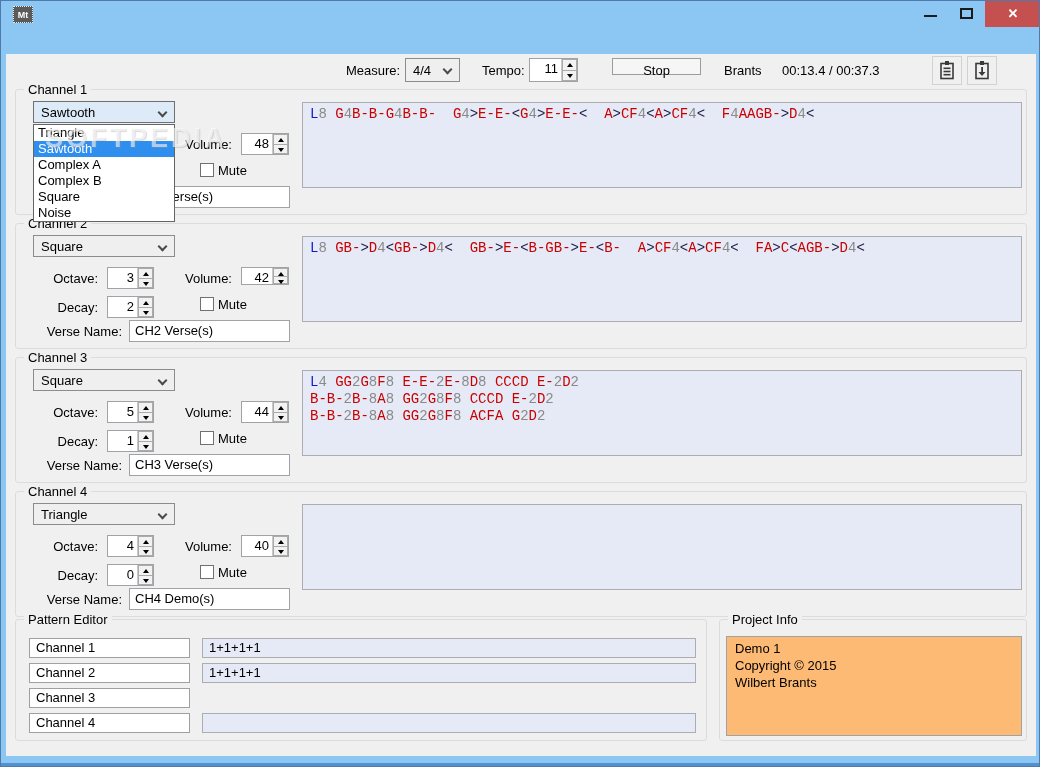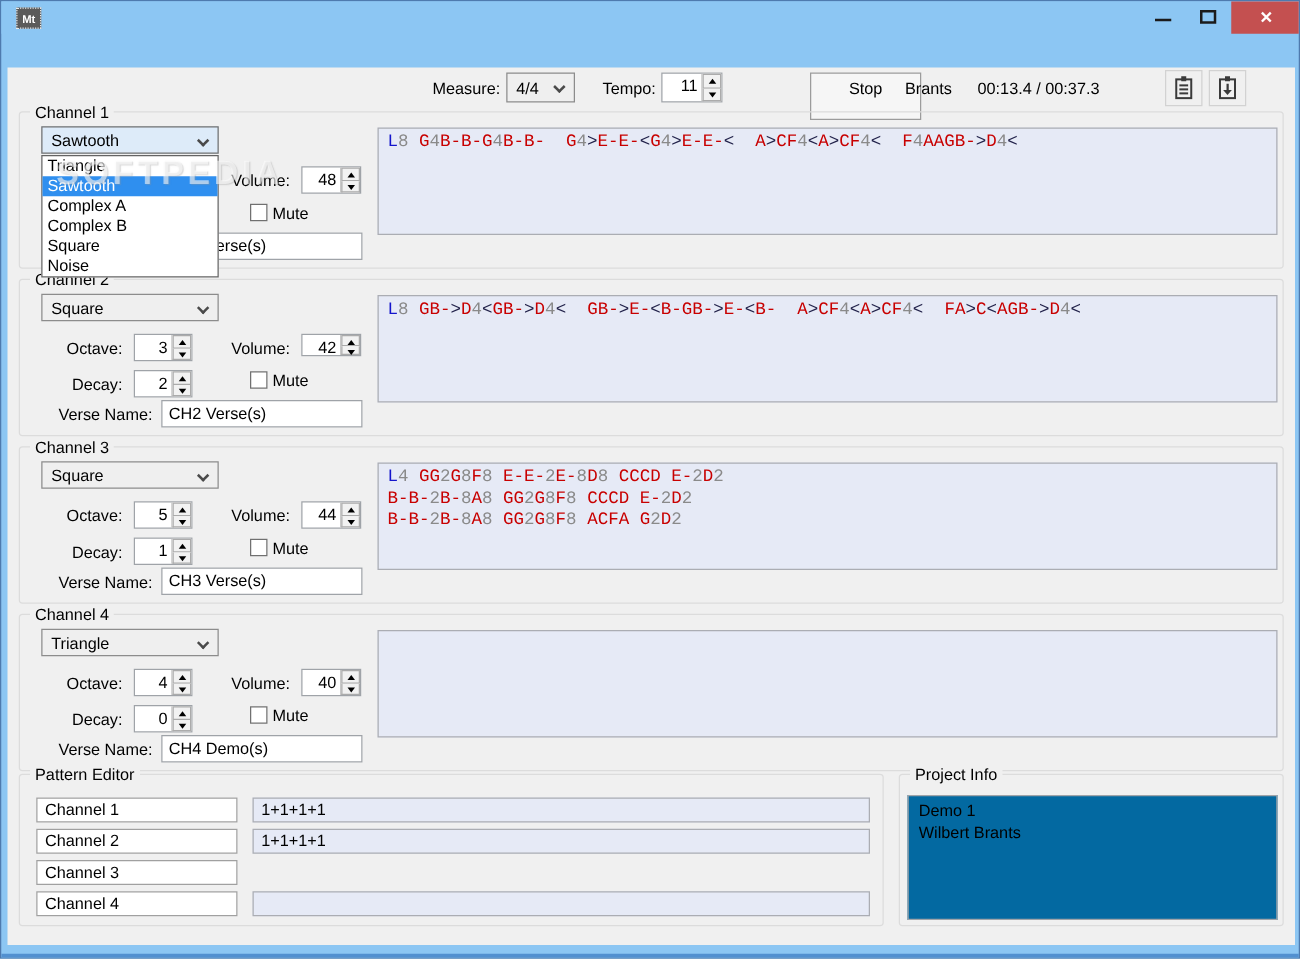--- a/index.html
+++ b/index.html
@@ -69,21 +69,21 @@
                    border:1px solid #646464; z-index:10; }
   .dd-item { height:16px; line-height:16px; padding-left:4px; font-size:13px; }
   .dd-item.hl { color:#fff; }
 
   
   .pat-name { position:absolute; left:13px; width:161px; height:20px; background:#fff;
               border:1px solid #A0A0A0; font-size:13px; padding:1px 0 0 6px; }
   .pat-val  { position:absolute; left:186px; width:494px; height:20px; background:#E6EAF6;
               border:1px solid #ABADB3; font-size:13px; padding:1px 0 0 6px; }
 
-  .info-box { position:absolute; left:6px; top:16px; width:296px; height:100px; background:#0369a1;
+  .info-box { position:absolute; left:6px; top:16px; width:296px; height:100px; background:#fdba74;
               border:1px solid #9FA3A8; padding:3px 8px; font-size:13px; line-height:17px; }
 
   .watermark { position:absolute; left:44px; top:122px; z-index:20; font-size:27px; font-weight:bold;
                letter-spacing:3px; color:rgba(255,255,255,0.55);
                text-shadow:1px 1px 1px rgba(150,150,150,0.35); pointer-events:none; }
 
   svg .st { stroke:#3A3A3A; fill:none; stroke-width:1.6; }
   svg .fl { fill:#3A3A3A; }
 </style>
 </head>
@@ -115,21 +115,21 @@
     <div class="spin-val">11</div>
     <div class="spin-btns">
         <div class="spin-b">
           <i class="tri-up"></i>
         </div>
         <div class="spin-b">
           <i class="tri-dn"></i>
         </div>
       </div>
   </div>
-  <div class="push-btn" style="left:611px; top:57px; width:89px; height:38px;margin-left:36px;">Stop</div>
+  <div class="push-btn" style="left:611px; top:57px; width:89px; height:17px;">Stop</div>
   <div class="tb-label" style="left:723px; top:62px; text-align:left;">Brants</div>
   <div class="tb-label" style="left:781px; top:62px; text-align:left;">00:13.4 / 00:37.3</div>
   <div class="tool-icon-btn" style="left:931px; top:55px;">
     <svg width="18" height="21" viewBox="0 0 18 21">
       <rect class="st" x="3" y="3.5" width="12" height="15"></rect>
       <rect class="fl" x="7" y="1" width="4" height="4"></rect>
       <rect class="fl" x="5.5" y="7.5" width="7" height="1.6"></rect>
       <rect class="fl" x="5.5" y="10.7" width="7" height="1.6"></rect>
       <rect class="fl" x="5.5" y="13.9" width="7" height="1.6"></rect>
     </svg>
@@ -356,20 +356,21 @@
     <div class="pat-val" style="top:43px;">1+1+1+1</div>
     <div class="pat-name" style="top:68px;">Channel 3</div>
     <div class="pat-name" style="top:93px;">Channel 4</div>
     <div class="pat-val" style="top:93px;"></div>
   </div>
 
   <div class="groupbox" style="left:718px; top:618px; width:308px; height:122px;">
     <span class="gb-label">Project Info</span>
     <div class="info-box" id="info-box">
         <div>Demo 1</div>
+        <div>Copyright © 2015</div>
         <div>Wilbert Brants</div>
       </div>
   </div>
 
   <div class="watermark">SOFTPEDIA</div>
 
   <div class="bottom-edge"></div>
 </div>
 
 </body></html>

